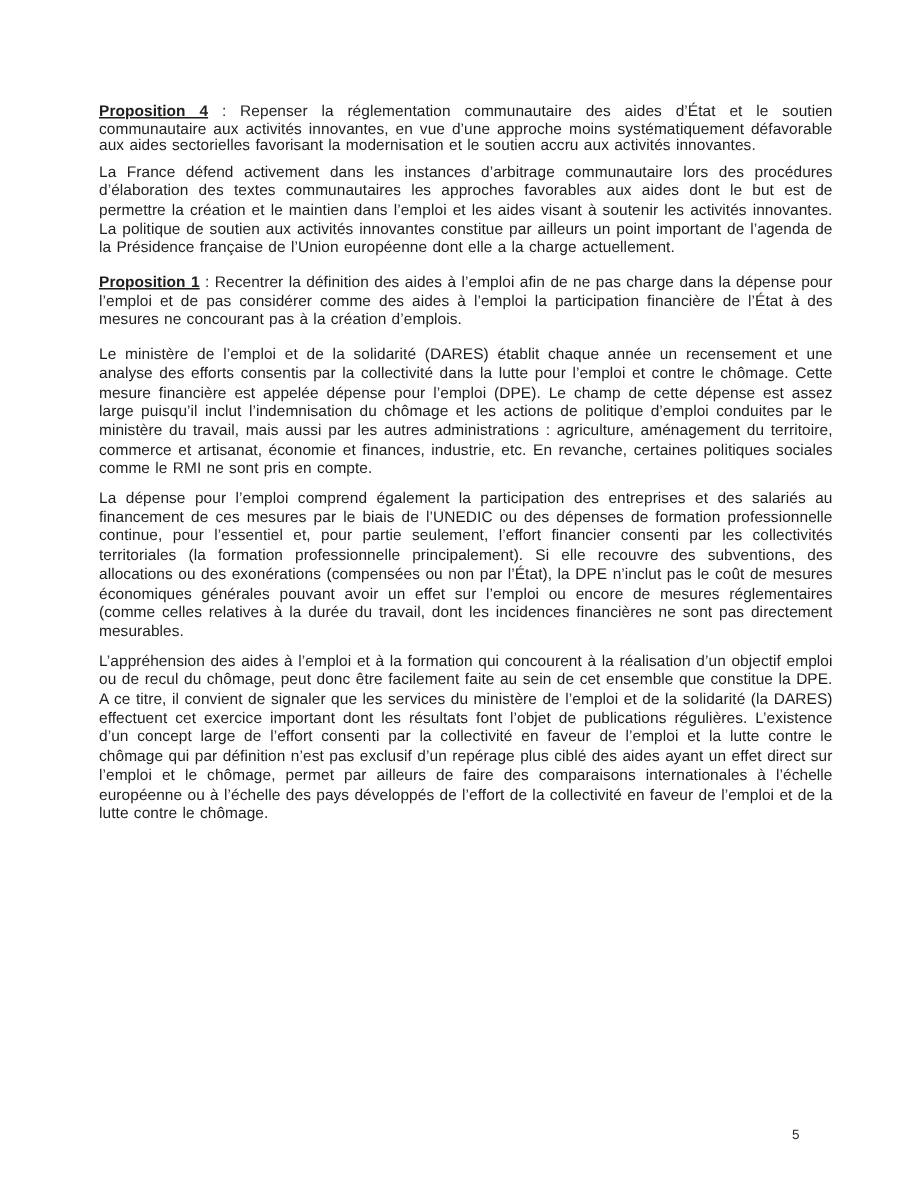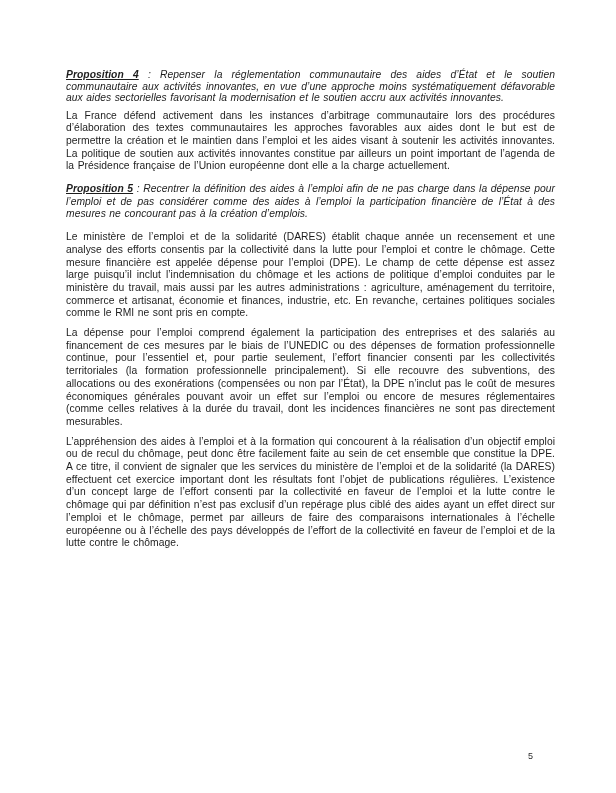--- a/index.html
+++ b/index.html
@@ -25,21 +25,20 @@
     filter: blur(0.2px);
   }
   .para {
     margin: 0 0 7px 0;
     font-size: 10.3px;
     line-height: 12.7px;
     letter-spacing: 0.05px;
     word-spacing: 0.6px;
   }
   .para.proposition {
-    font-style: italic;
   }
   .para.prop-first {
     line-height: 11.5px;
     margin-bottom: 6px;
   }
   .para.prop-gap-top {
     margin-top: 10px;
     margin-bottom: 10px;
   }
   .prop-label {
@@ -59,21 +58,21 @@
 </head>
 <body>
 
 <div class="page">
   <div class="content">
 
     <p class="para proposition prop-first"><span class="prop-label">Proposition 4</span><span> : </span><span>Repenser la réglementation communautaire des aides d’État et le soutien communautaire aux activités innovantes, en vue d’une approche moins systématiquement défavorable aux aides sectorielles favorisant la modernisation et le soutien accru aux activités innovantes.</span></p>
 
     <p class="para">La France défend activement dans les instances d’arbitrage communautaire lors des procédures d’élaboration des textes communautaires les approches favorables aux aides dont le but est de permettre la création et le maintien dans l’emploi et les aides visant à soutenir les activités innovantes. La politique de soutien aux activités innovantes constitue par ailleurs un point important de l’agenda de la Présidence française de l’Union européenne dont elle a la charge actuellement.</p>
 
-    <p class="para proposition prop-gap-top"><span class="prop-label">Proposition 5</span><span> : </span><span>Recentrer la définition des aides à l’emploi afin de ne pas charge dans la dépense pour l’emploi et de pas considérer comme des aides à l’emploi  la participation financière de l’État à des mesures ne concourant pas à la création d’emplois.</span></p>
+    <p class="para proposition prop-gap-top"><span class="prop-label">Proposition 1</span><span> : </span><span>Recentrer la définition des aides à l’emploi afin de ne pas charge dans la dépense pour l’emploi et de pas considérer comme des aides à l’emploi  la participation financière de l’État à des mesures ne concourant pas à la création d’emplois.</span></p>
 
     <p class="para">Le ministère de l’emploi et de la solidarité (DARES) établit chaque année un recensement et une analyse des efforts consentis par la collectivité dans la lutte pour l’emploi et contre le chômage. Cette mesure financière est appelée dépense pour l’emploi (DPE). Le champ de cette dépense est assez large puisqu’il inclut l’indemnisation du chômage et les actions de politique d’emploi conduites par le ministère du travail, mais aussi par les autres administrations : agriculture, aménagement du territoire, commerce et artisanat, économie et finances, industrie, etc. En revanche, certaines politiques sociales comme le RMI ne sont pris en compte.</p>
 
     <p class="para">La dépense pour l’emploi comprend également la participation des entreprises et des salariés au financement de ces mesures par le biais de l’UNEDIC ou des dépenses de formation professionnelle continue, pour l’essentiel et, pour partie seulement, l’effort financier consenti par les collectivités territoriales (la formation professionnelle principalement). Si elle recouvre des subventions, des allocations ou des exonérations (compensées ou non par l’État), la DPE n’inclut pas le coût de mesures économiques générales pouvant avoir un effet sur l’emploi ou encore de mesures réglementaires (comme celles relatives à la durée du travail, dont les incidences financières ne sont pas directement mesurables.</p>
 
     <p class="para">L’appréhension des aides à l’emploi et à la formation qui concourent à la réalisation d’un objectif emploi ou de recul du chômage, peut donc être facilement faite au sein de cet ensemble que constitue la DPE. A ce titre, il convient de signaler que les services du ministère de l’emploi et de la solidarité (la DARES) effectuent cet exercice important dont les résultats font l’objet de publications régulières. L’existence d’un concept large de l’effort consenti par la collectivité en faveur de l’emploi et la lutte contre le chômage qui par définition n’est pas exclusif d’un repérage plus ciblé des aides ayant un effet direct sur l’emploi et le chômage, permet par ailleurs de faire des comparaisons internationales à l’échelle européenne ou à l’échelle des pays développés de l’effort de la collectivité en faveur de l’emploi et de la lutte contre le chômage.</p>
 
   </div>
 
   <div class="page-number">5</div>

